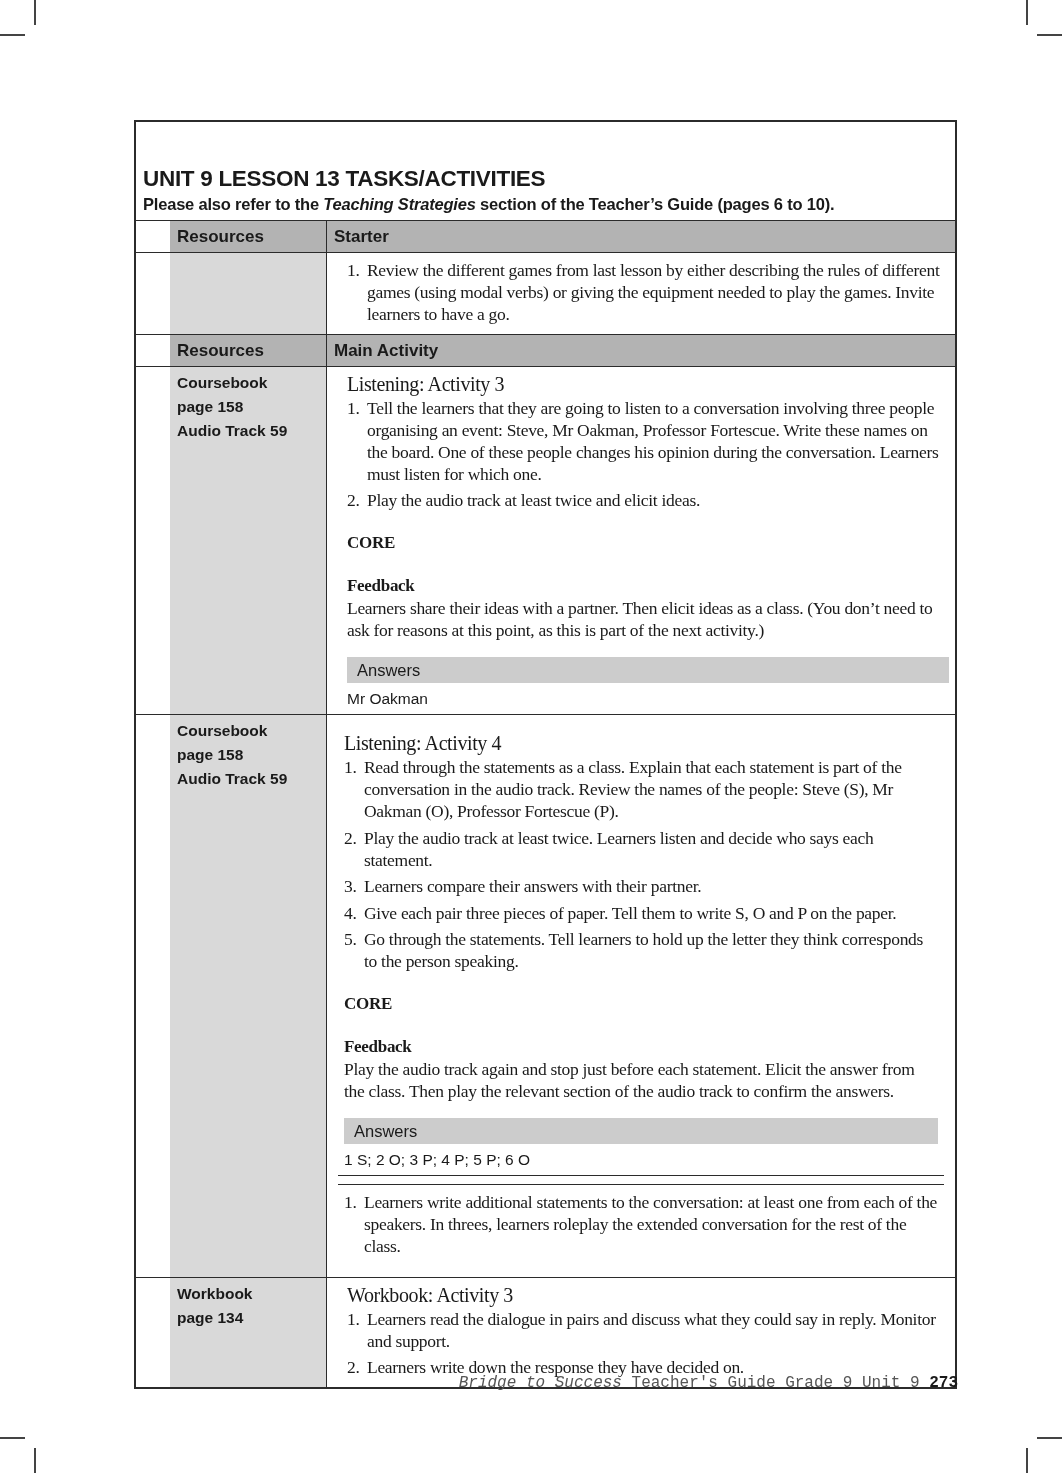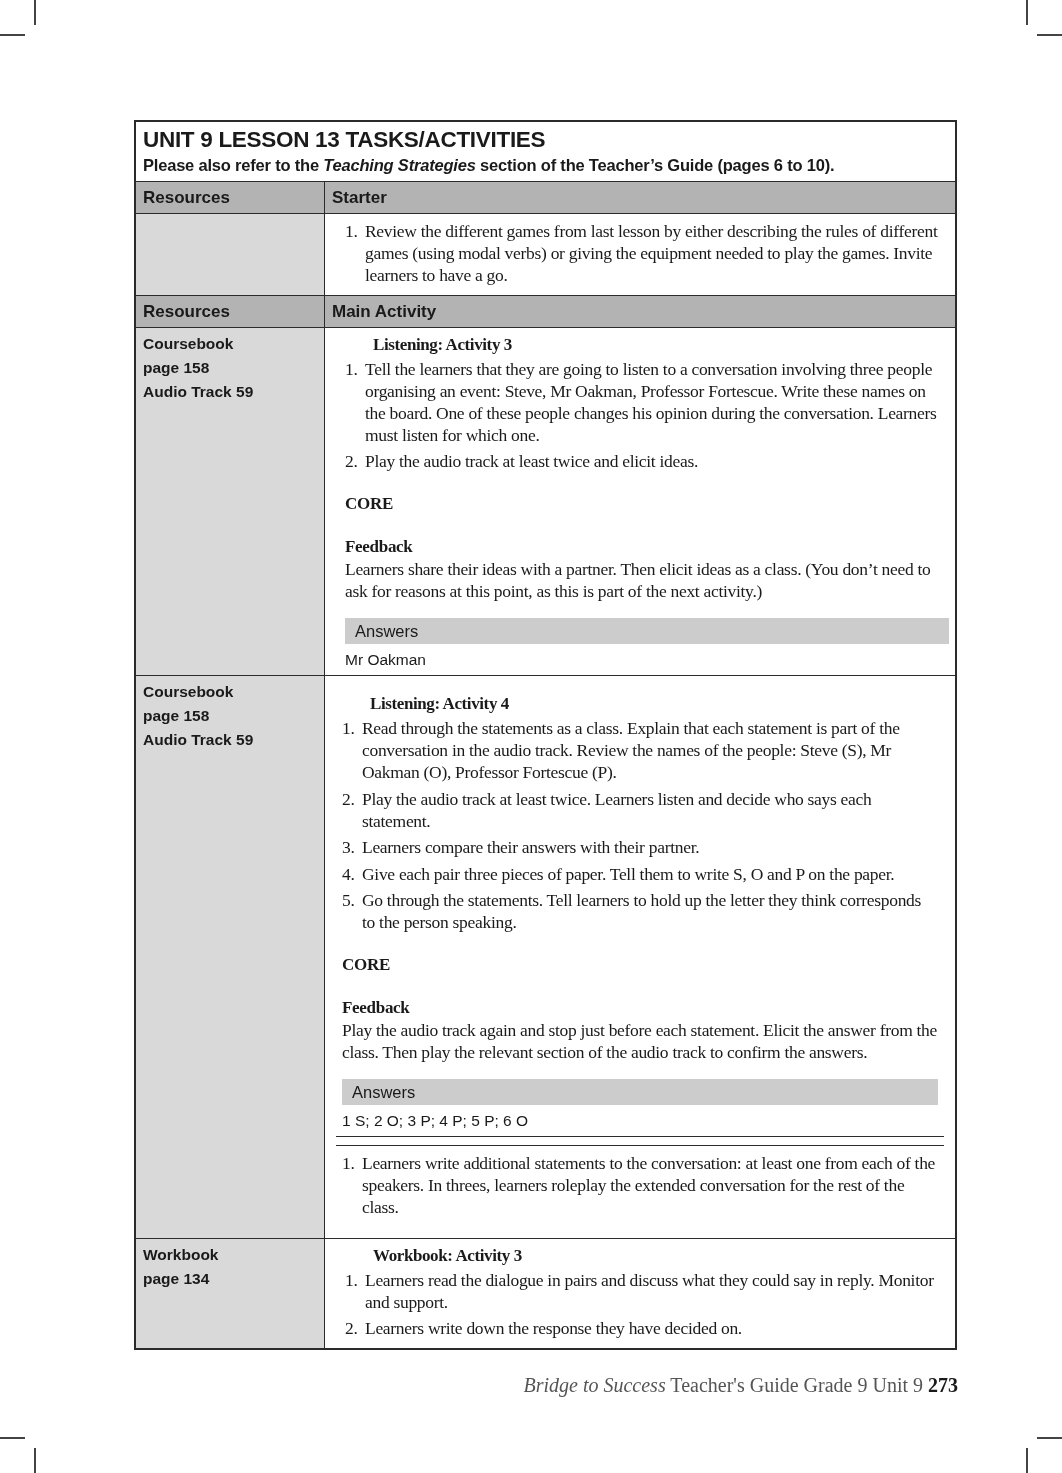--- a/index.html
+++ b/index.html
@@ -3,43 +3,43 @@
 <meta charset="utf-8">
 <style>
   html, body { margin: 0; padding: 0; background: #ffffff; }
   body { width: 1062px; height: 1473px; position: relative; overflow: hidden; }
   .crop { position: absolute; background: #444; }
   .page-table {
     position: absolute; left: 134px; top: 120px; width: 823px;
     border: 2px solid #2b2b2b; box-sizing: border-box;
     font-family: "Liberation Serif", serif; color: #1a1a1a;
   }
-  .title-block { padding: 4px 7px 5px 7px; border-bottom: 1.5px solid #2b2b2b; font-family: "Liberation Sans", sans-serif; }
+  .title-block { padding: 4px 7px 5px 7px; border-bottom: 1.5px solid #2b2b2b; font-family: "Liberation Sans", sans-serif; margin-top: 39px; }
   .title { font-size: 22.5px; font-weight: bold; letter-spacing: -0.3px; line-height: 28px; }
   .subtitle { font-size: 16.5px; font-weight: bold; line-height: 22px; letter-spacing: -0.2px; }
   .subtitle i { font-weight: bold; }
   .row { display: flex; border-bottom: 1.5px solid #2b2b2b; }
   .row:last-child { border-bottom: none; }
-  .res { width: 189px; flex: none; background: #d9d9d9; border-right: 1.5px solid #2b2b2b; box-sizing: border-box;
-         font-family: "Liberation Sans", sans-serif; font-weight: bold; font-size: 15.5px; padding: 4px 7px; line-height: 24px; }
+  .res { width: 157px; flex: none; background: #d9d9d9; border-right: 1.5px solid #2b2b2b; box-sizing: border-box;
+         font-family: "Liberation Sans", sans-serif; font-weight: bold; font-size: 15.5px; padding: 4px 7px; line-height: 24px; margin-left: 34px; }
   .main { flex: 1; padding: 4px 6px 4px 20px; }
   .head-row .res, .head-row .main { background: #b3b3b3; font-family: "Liberation Sans", sans-serif; font-weight: bold; font-size: 17px; line-height: 23px; padding: 4px 7px; color: #1a1a1a; }
   .res-line { display: block; line-height: 24px; }
-  .section-title { font-weight: bold; font-size: 17px; line-height: 22px; letter-spacing: -0.4px; margin-top: 2px; margin-left: 28px; }
+  .section-title { font-weight: normal; font-size: 20px; line-height: 22px; letter-spacing: -0.4px; margin-top: 2px; }
   ol { margin: 2px 0 0 0; padding: 0; list-style: none; }
   li { font-size: 17.5px; line-height: 22px; padding-left: 20px; text-indent: -20px; margin-bottom: 4.5px; letter-spacing: -0.3px; }
   li .num { display: inline-block; width: 20px; text-indent: 0; }
   .label { font-weight: bold; font-size: 17px; line-height: 22px; letter-spacing: -0.3px; margin-top: 21px; }
   .para { font-size: 17.5px; line-height: 22px; letter-spacing: -0.3px; margin-bottom: 10px; }
   .answers-bar { background: #cccccc; font-family: "Liberation Sans", sans-serif; font-size: 16.5px; padding: 1px 10px; line-height: 24px; margin: 16px 0 6px 0; }
   .answers-val { font-family: "Liberation Sans", sans-serif; font-size: 15.5px; line-height: 20px; margin-bottom: 1px; }
   .split { padding: 11px; display: flex; flex-direction: column; }
   .split > .block { padding: 4px 6px; }
   .split > .block + .block { border-top: 1.5px solid #2b2b2b; }
-  .footer { position: absolute; right: 104px; top: 1374px; font-family: Liberation Serif, serif; font-size: 20px; color: #555; }
+  .footer { position: absolute; right: 104px; top: 1374px; font-family: Liberation Mono, monospace; font-size: 16px; color: #555; }
   .footer b { color: #1a1a1a; font-weight: bold; }
 </style>
 </head>
 <body>
 
 <div class="crop" style="left:34px;top:0;width:2px;height:25px;"></div>
 <div class="crop" style="left:0;top:34px;width:25px;height:2px;"></div>
 <div class="crop" style="left:1026px;top:0;width:2px;height:25px;"></div>
 <div class="crop" style="left:1037px;top:34px;width:25px;height:2px;"></div>
 <div class="crop" style="left:34px;top:1448px;width:2px;height:25px;"></div>

